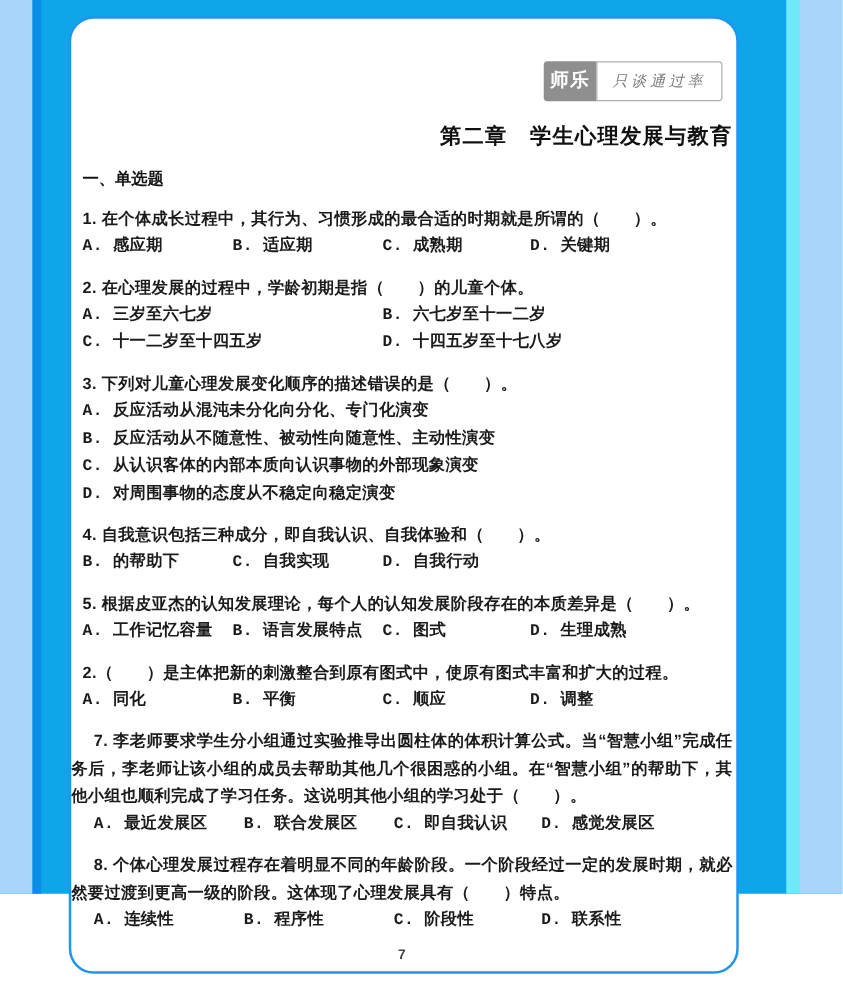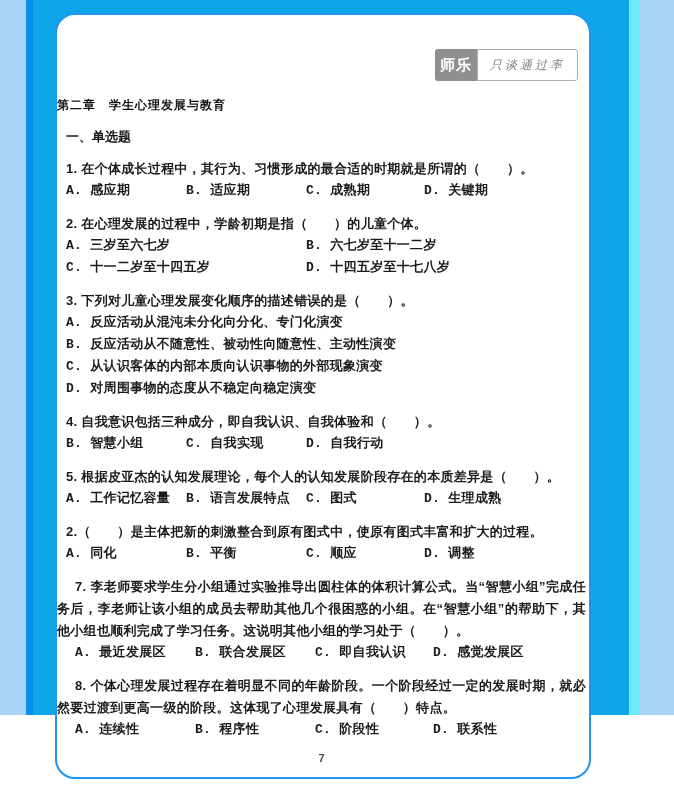--- a/index.html
+++ b/index.html
@@ -65,22 +65,22 @@
     font-family: "DejaVu Serif", serif;
     font-style: italic;
     font-size: 12px;
     line-height: 20px;
     padding: 5px 12px;
     letter-spacing: 3px;
   }
 
   .title {
     margin: 14px 0 0 0;
-    text-align: left;
-    font-size: 12px;
+    text-align: right;
+    font-size: 17px;
     font-weight: bold;
     color: #111111;
     letter-spacing: 1px;
   }
   .section {
     margin: 14px 0 0 9px;
     font-size: 13px;
     font-weight: bold;
     color: #151515;
   }
@@ -167,21 +167,21 @@
             <span class="option">A. 反应活动从混沌未分化向分化、专门化演变</span>
             <span class="option">B. 反应活动从不随意性、被动性向随意性、主动性演变</span>
             <span class="option">C. 从认识客体的内部本质向认识事物的外部现象演变</span>
             <span class="option">D. 对周围事物的态度从不稳定向稳定演变</span>
           </div>
   </div>
 
   <div class="question">
     <p class="q-text">4. 自我意识包括三种成分，即自我认识、自我体验和（　　）。</p>
     <div class="q-options layout-cols4">
-            <span class="option">B. 智慧小组</span>
+            <span class="option">B. 的帮助下</span>
             <span class="option">C. 自我实现</span>
             <span class="option">D. 自我行动</span>
           </div>
   </div>
 
   <div class="question">
     <p class="q-text">5. 根据皮亚杰的认知发展理论，每个人的认知发展阶段存在的本质差异是（　　）。</p>
     <div class="q-options layout-cols4">
             <span class="option">A. 工作记忆容量</span>
             <span class="option">B. 语言发展特点</span>

